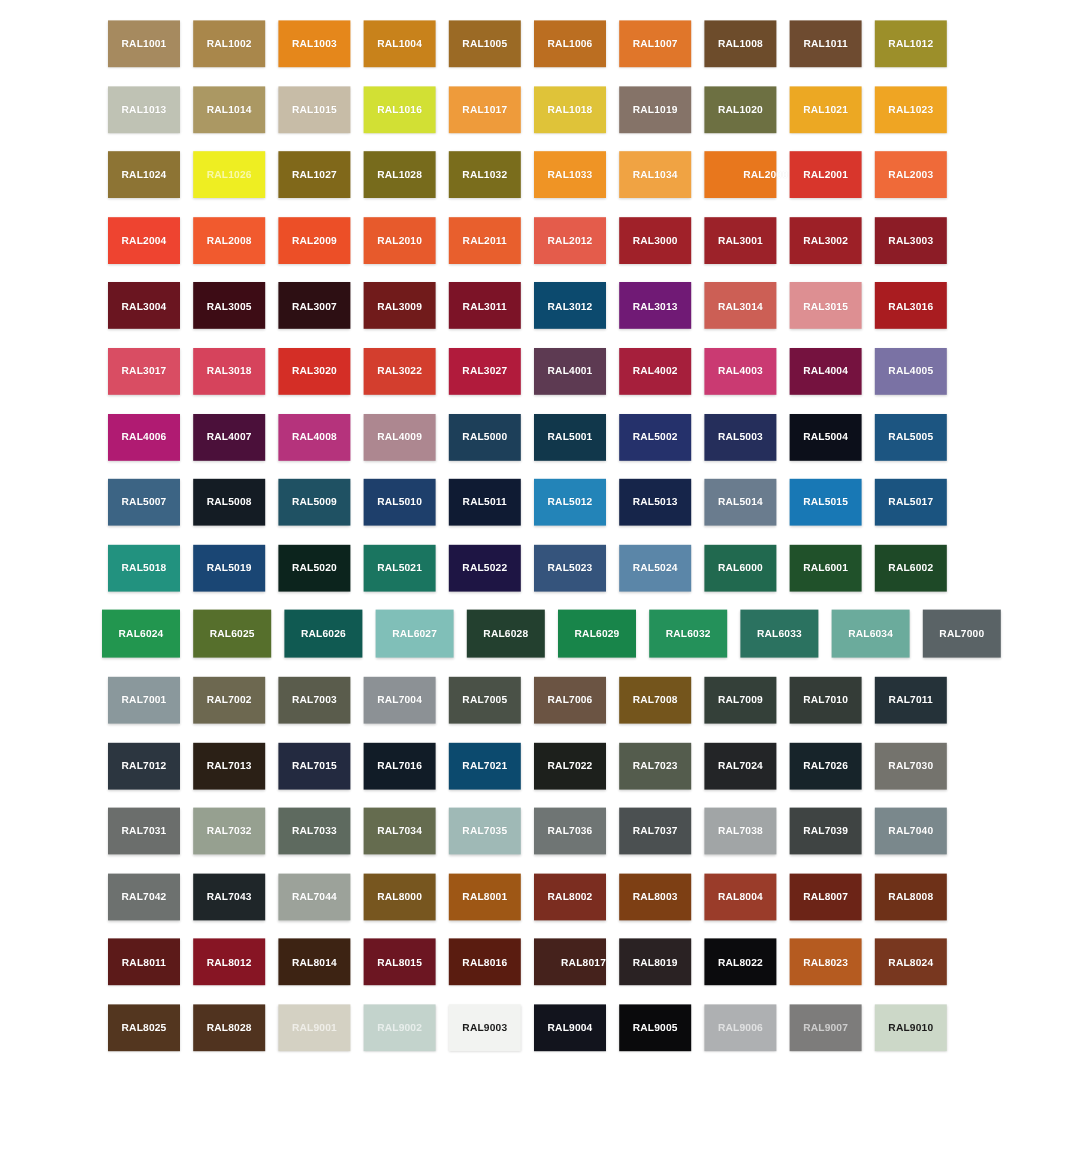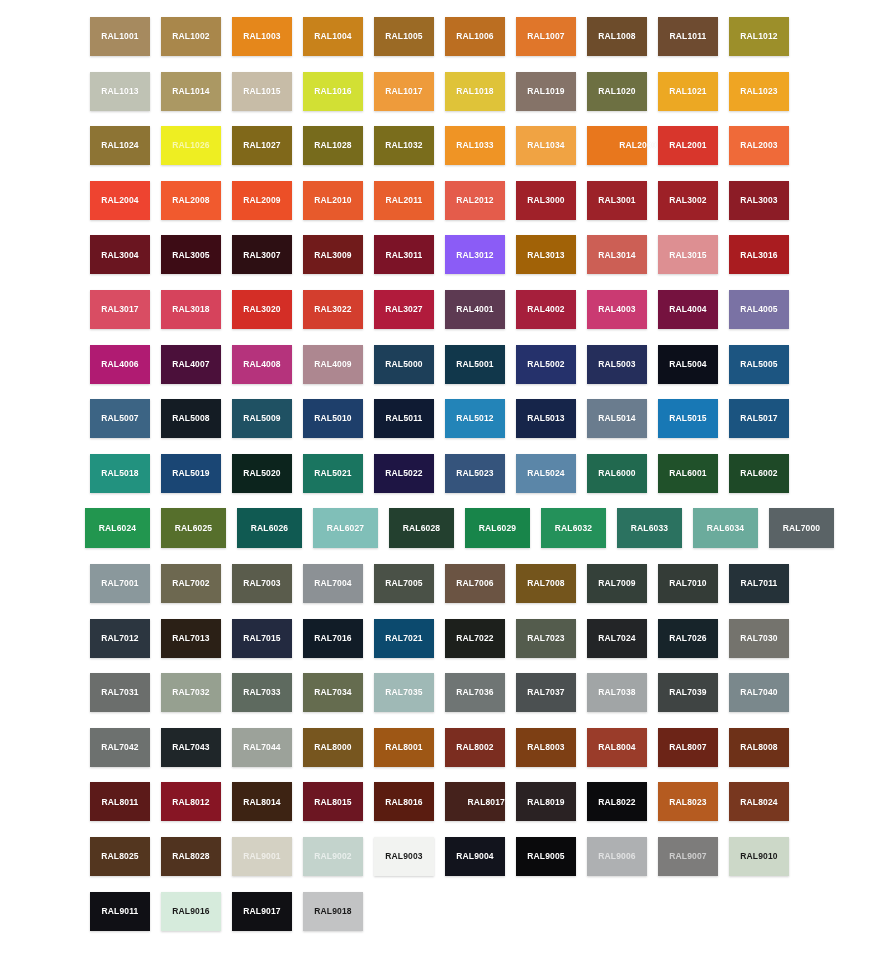--- a/index.html
+++ b/index.html
@@ -209,24 +209,24 @@
         </div>
         <div class="swatch" style="background: rgb(45, 15, 19);">
           <span class="swatch-label">RAL3007</span>
         </div>
         <div class="swatch" style="background: rgb(113, 27, 27);">
           <span class="swatch-label">RAL3009</span>
         </div>
         <div class="swatch" style="background: rgb(124, 19, 39);">
           <span class="swatch-label">RAL3011</span>
         </div>
-        <div class="swatch" style="background: #8b5cf6;">
+        <div class="swatch" style="background: #0c4a6e;">
           <span class="swatch-label">RAL3012</span>
         </div>
-        <div class="swatch" style="background: #a16207;">
+        <div class="swatch" style="background: #701a75;">
           <span class="swatch-label">RAL3013</span>
         </div>
         <div class="swatch" style="background: rgb(204, 95, 85);">
           <span class="swatch-label">RAL3014</span>
         </div>
         <div class="swatch" style="background: rgb(221, 143, 146);">
           <span class="swatch-label">RAL3015</span>
         </div>
         <div class="swatch" style="background: rgb(169, 28, 32);">
           <span class="swatch-label">RAL3016</span>
@@ -575,30 +575,16 @@
           <span class="swatch-label">RAL9005</span>
         </div>
         <div class="swatch faint-text" style="background: rgb(174, 176, 178);">
           <span class="swatch-label">RAL9006</span>
         </div>
         <div class="swatch faint-text" style="background: rgb(125, 124, 123);">
           <span class="swatch-label">RAL9007</span>
         </div>
         <div class="swatch dark-text" style="background: rgb(204, 216, 200);">
           <span class="swatch-label">RAL9010</span>
-        </div>
-      </div>
-      <div class="swatch-row">
-        <div class="swatch" style="background: rgb(16, 16, 21);">
-          <span class="swatch-label">RAL9011</span>
-        </div>
-        <div class="swatch dark-text" style="background: rgb(214, 235, 220);">
-          <span class="swatch-label">RAL9016</span>
-        </div>
-        <div class="swatch" style="background: rgb(16, 16, 20);">
-          <span class="swatch-label">RAL9017</span>
-        </div>
-        <div class="swatch dark-text" style="background: rgb(194, 195, 196);">
-          <span class="swatch-label">RAL9018</span>
         </div>
       </div>
     </div>
 </div>
 
 </body></html>

